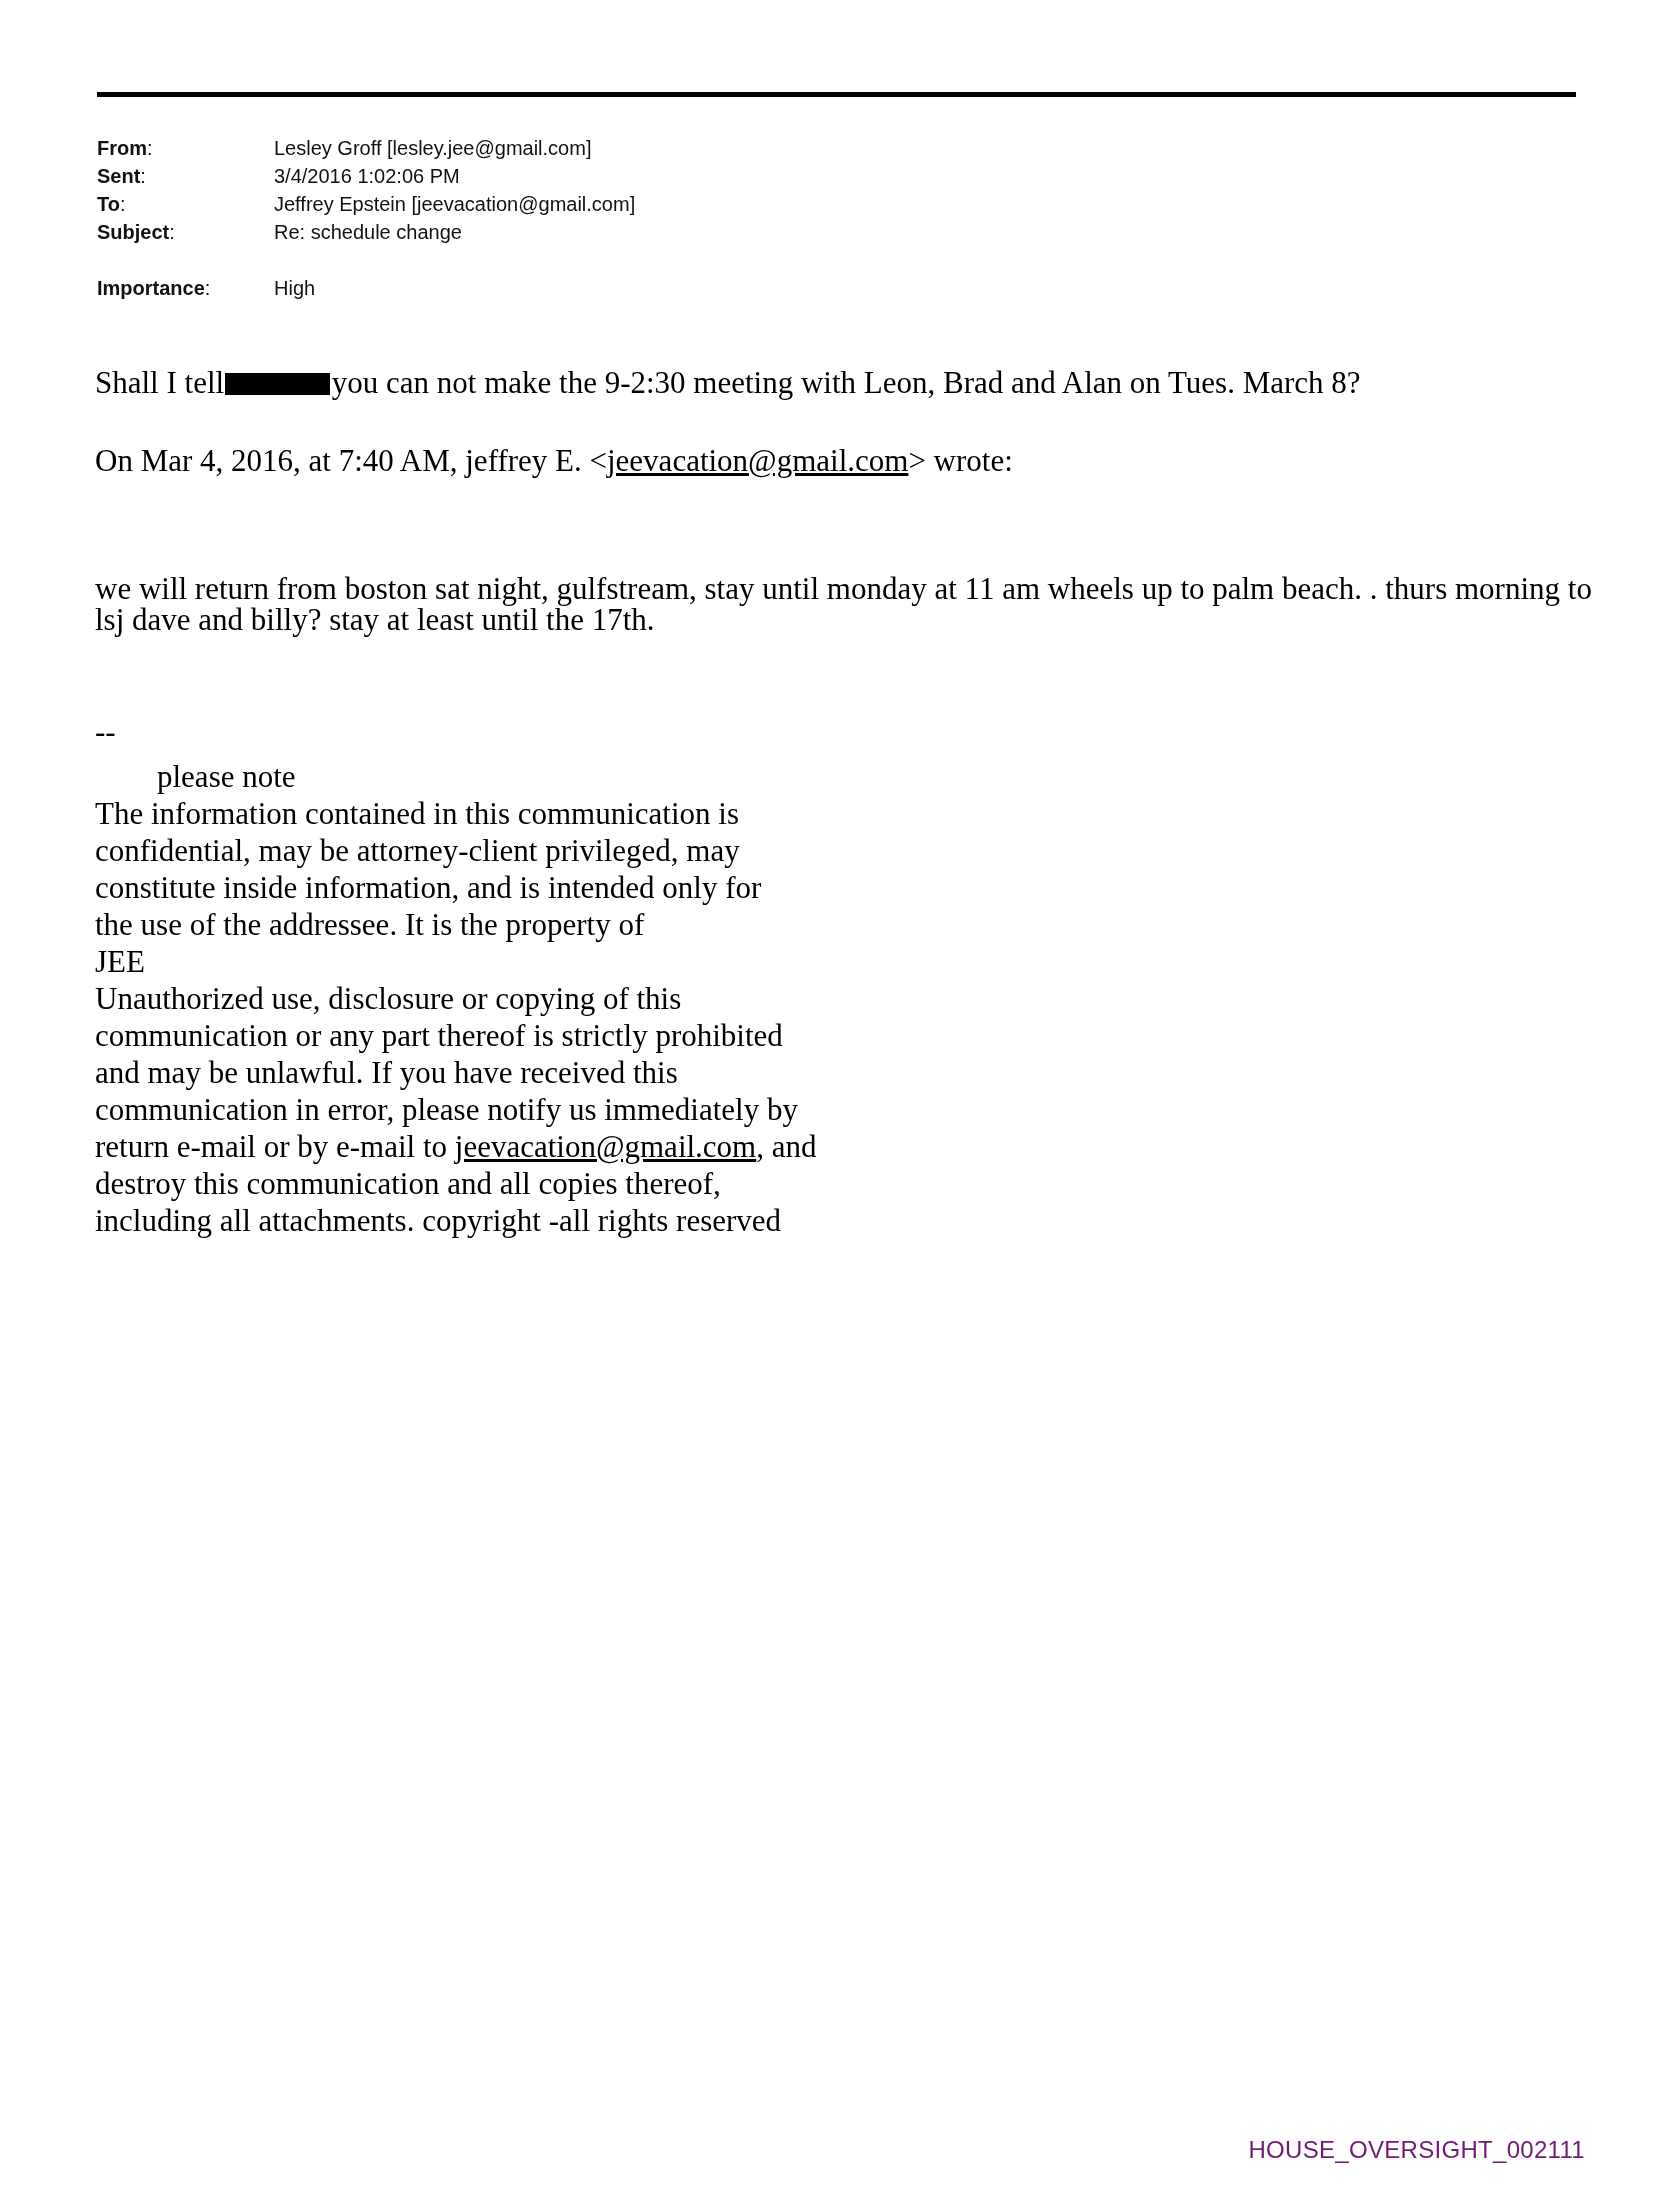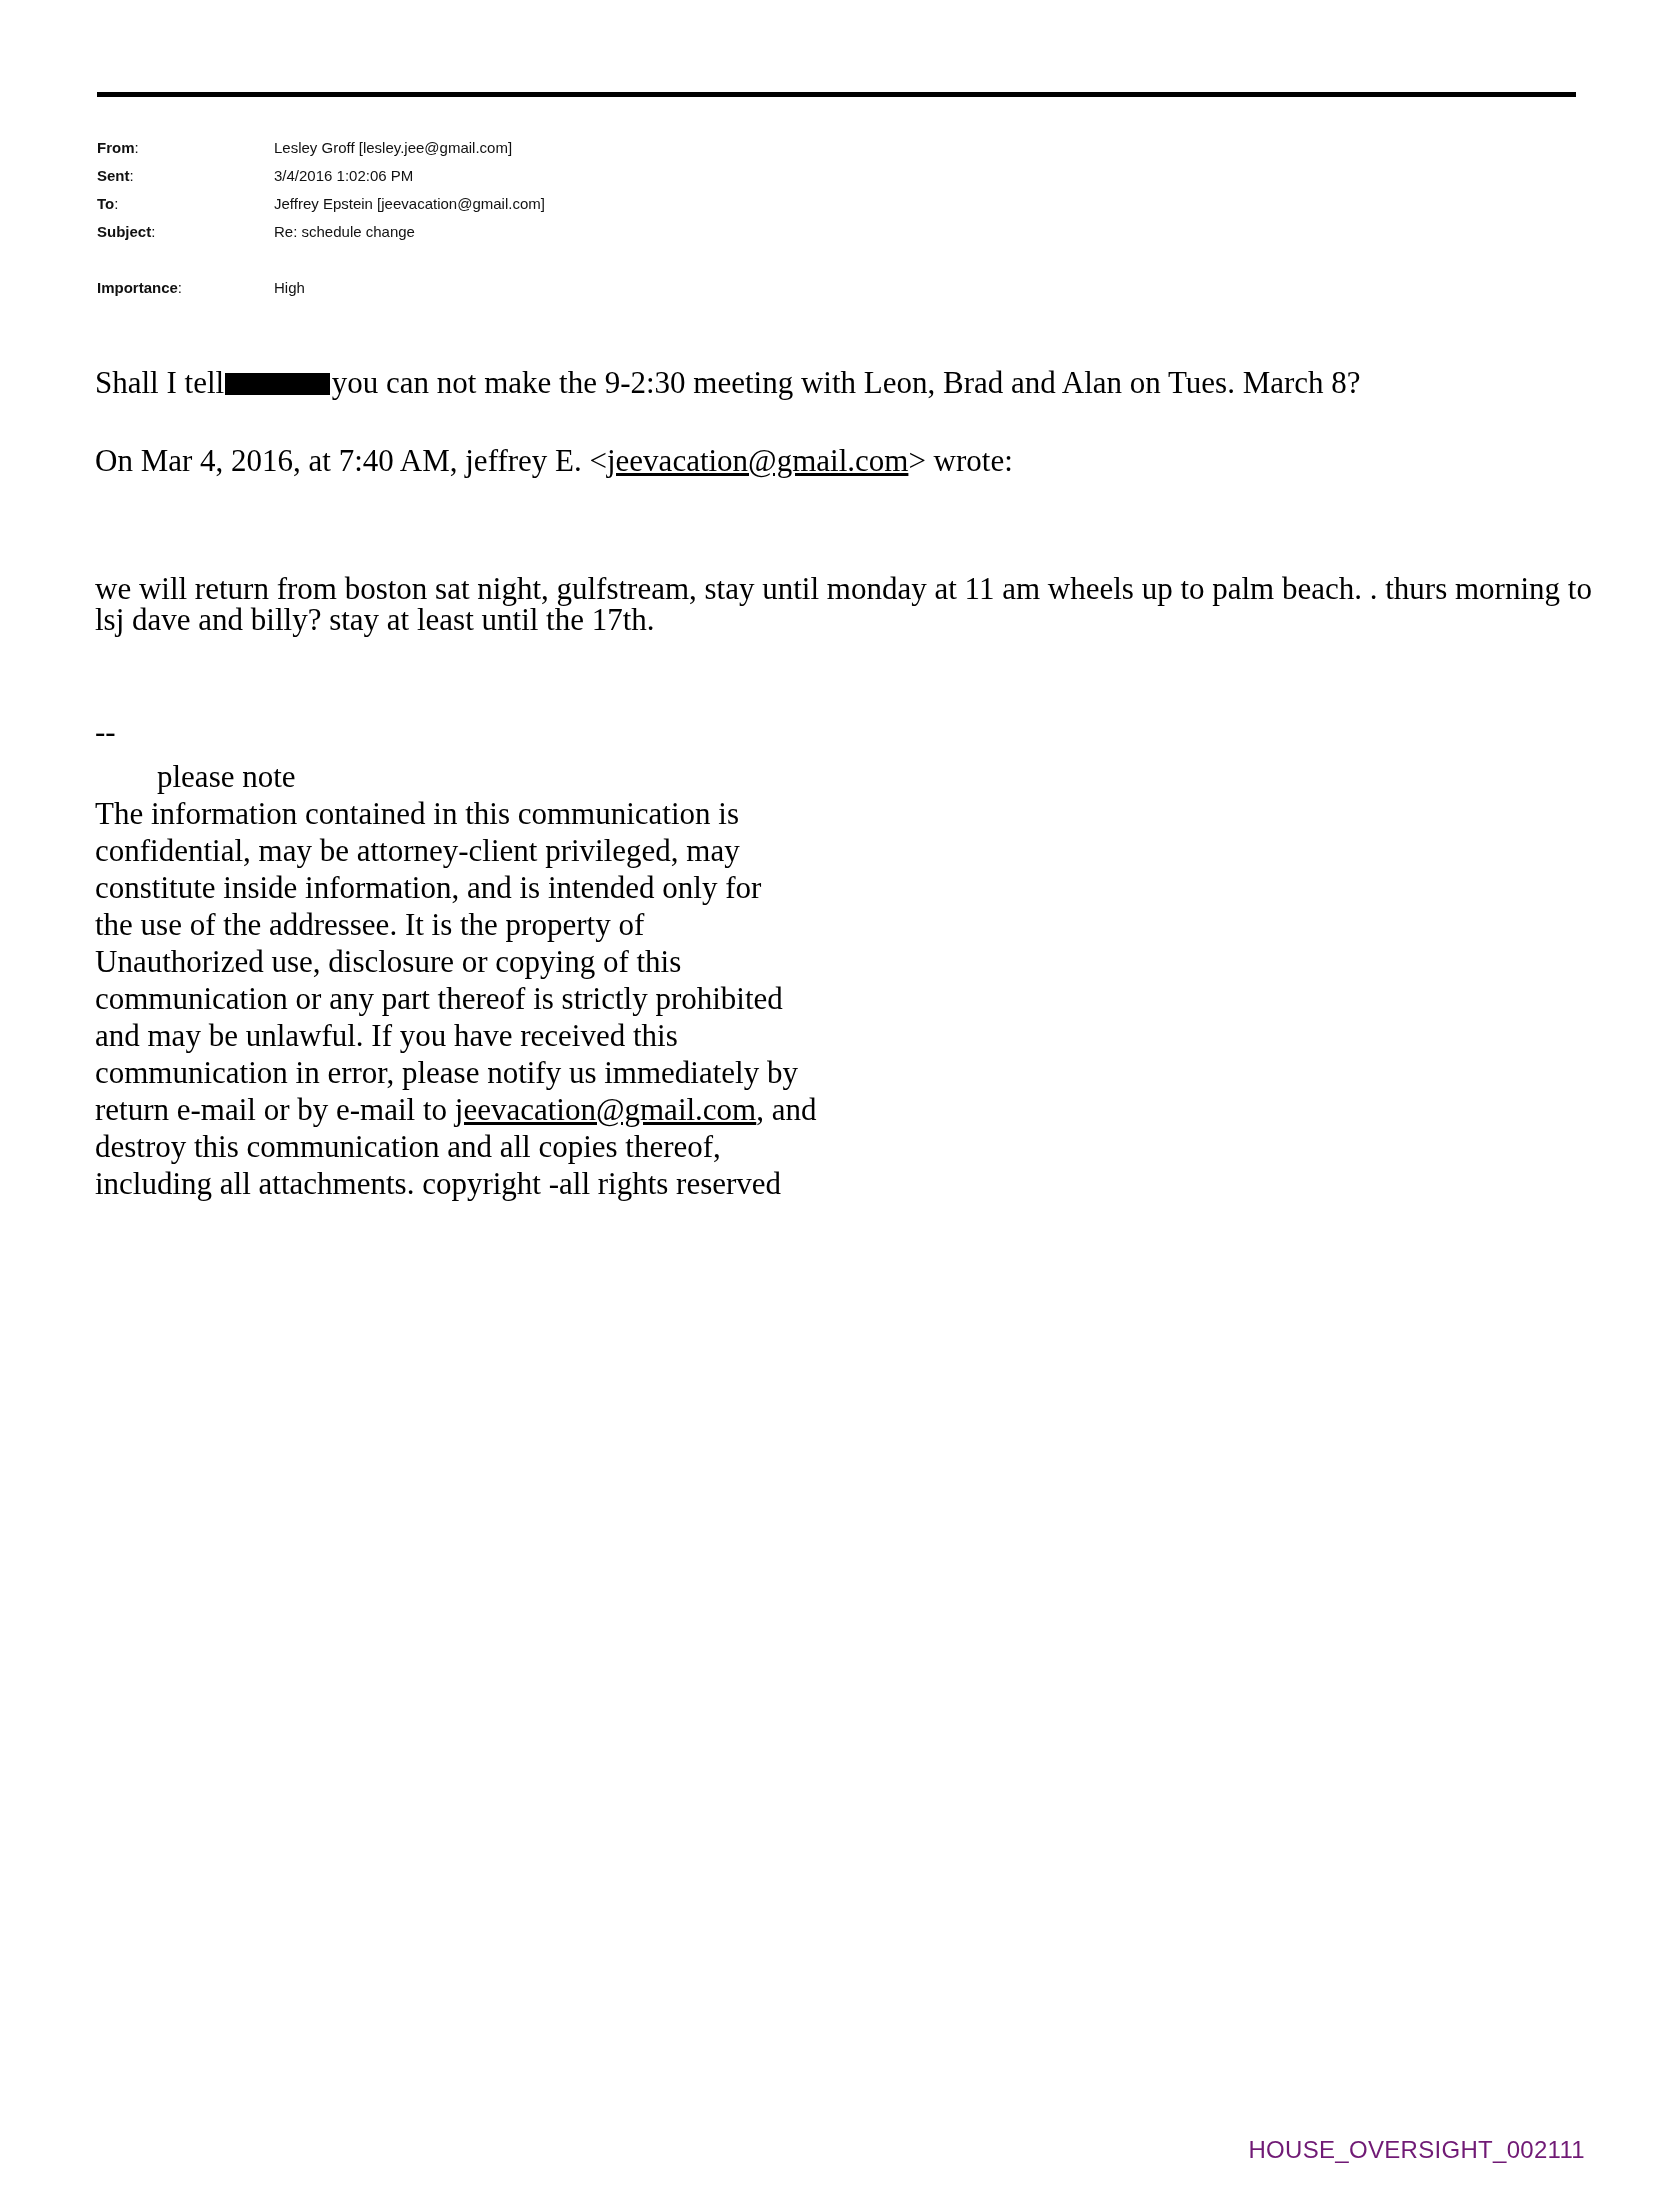--- a/index.html
+++ b/index.html
@@ -32,21 +32,21 @@
     background: #000000;
   }
 
   
   .hdr {
     position: absolute;
     left: 97px;
     top: 134px;
     width: 1178px;
     font-family: "Liberation Sans", sans-serif;
-    font-size: 15px;
+    font-size: 20px;
     line-height: 28px;
     color: #111111;
   }
   .hdr-row {
     display: block;
     white-space: nowrap;
   }
   .hdr-label {
     display: inline-block;
     width: 177px;
@@ -134,20 +134,21 @@
 
   <div class="body-text p-quote"> we will return from boston sat night,  gulfstream,  stay until monday at 11 am wheels up to palm beach.   . thurs morning to lsj  dave and billy?  stay at least until the 17th.</div>
 
   <div class="body-text p-sig">
     <span class="sig-line">--</span>
     <span class="sig-line sig-indent">please note</span>
     <span class="sig-line">The information contained in this communication is</span>
     <span class="sig-line">confidential, may be attorney-client privileged, may</span>
     <span class="sig-line">constitute inside information, and is intended only for</span>
     <span class="sig-line">the use of the addressee. It is the property of</span>
+    <span class="sig-line">JEE</span>
     <span class="sig-line">Unauthorized use, disclosure or copying of this</span>
     <span class="sig-line">communication or any part thereof is strictly prohibited</span>
     <span class="sig-line">and may be unlawful. If you have received this</span>
     <span class="sig-line">communication in error, please notify us immediately by</span>
     <span class="sig-line"><span>return e-mail or by e-mail to </span><span class="u">jeevacation@gmail.com</span><span>, and</span></span>
     <span class="sig-line">destroy this communication and all copies thereof,</span>
     <span class="sig-line">including all attachments. copyright -all rights reserved</span>
   </div>
 
   <div class="bates">HOUSE_OVERSIGHT_002111</div>

